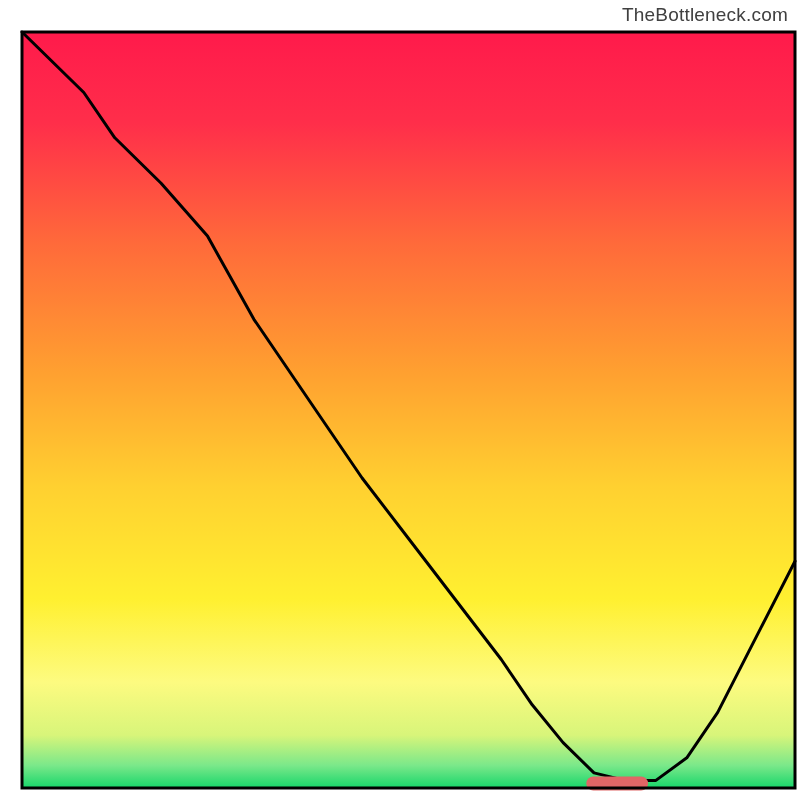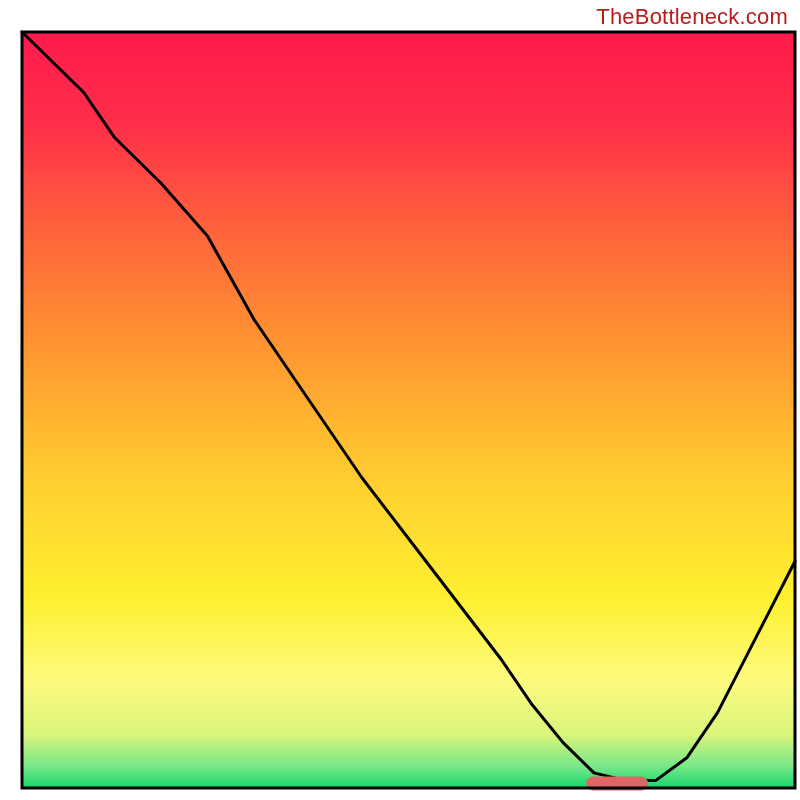--- a/index.html
+++ b/index.html
@@ -12,23 +12,23 @@
   }
   .chart-container {
     position: relative;
     width: 800px;
     height: 800px;
   }
   .watermark {
     position: absolute;
     top: 4px;
     right: 12px;
-    font-size: 22px;
+    font-size: 19px;
     font-weight: 500;
-    color: #b91c1c;
+    color: #404040;
     z-index: 10;
     letter-spacing: 0.2px;
   }
   svg {
     display: block;
   }
 </style>
 </head>
 <body>
 

